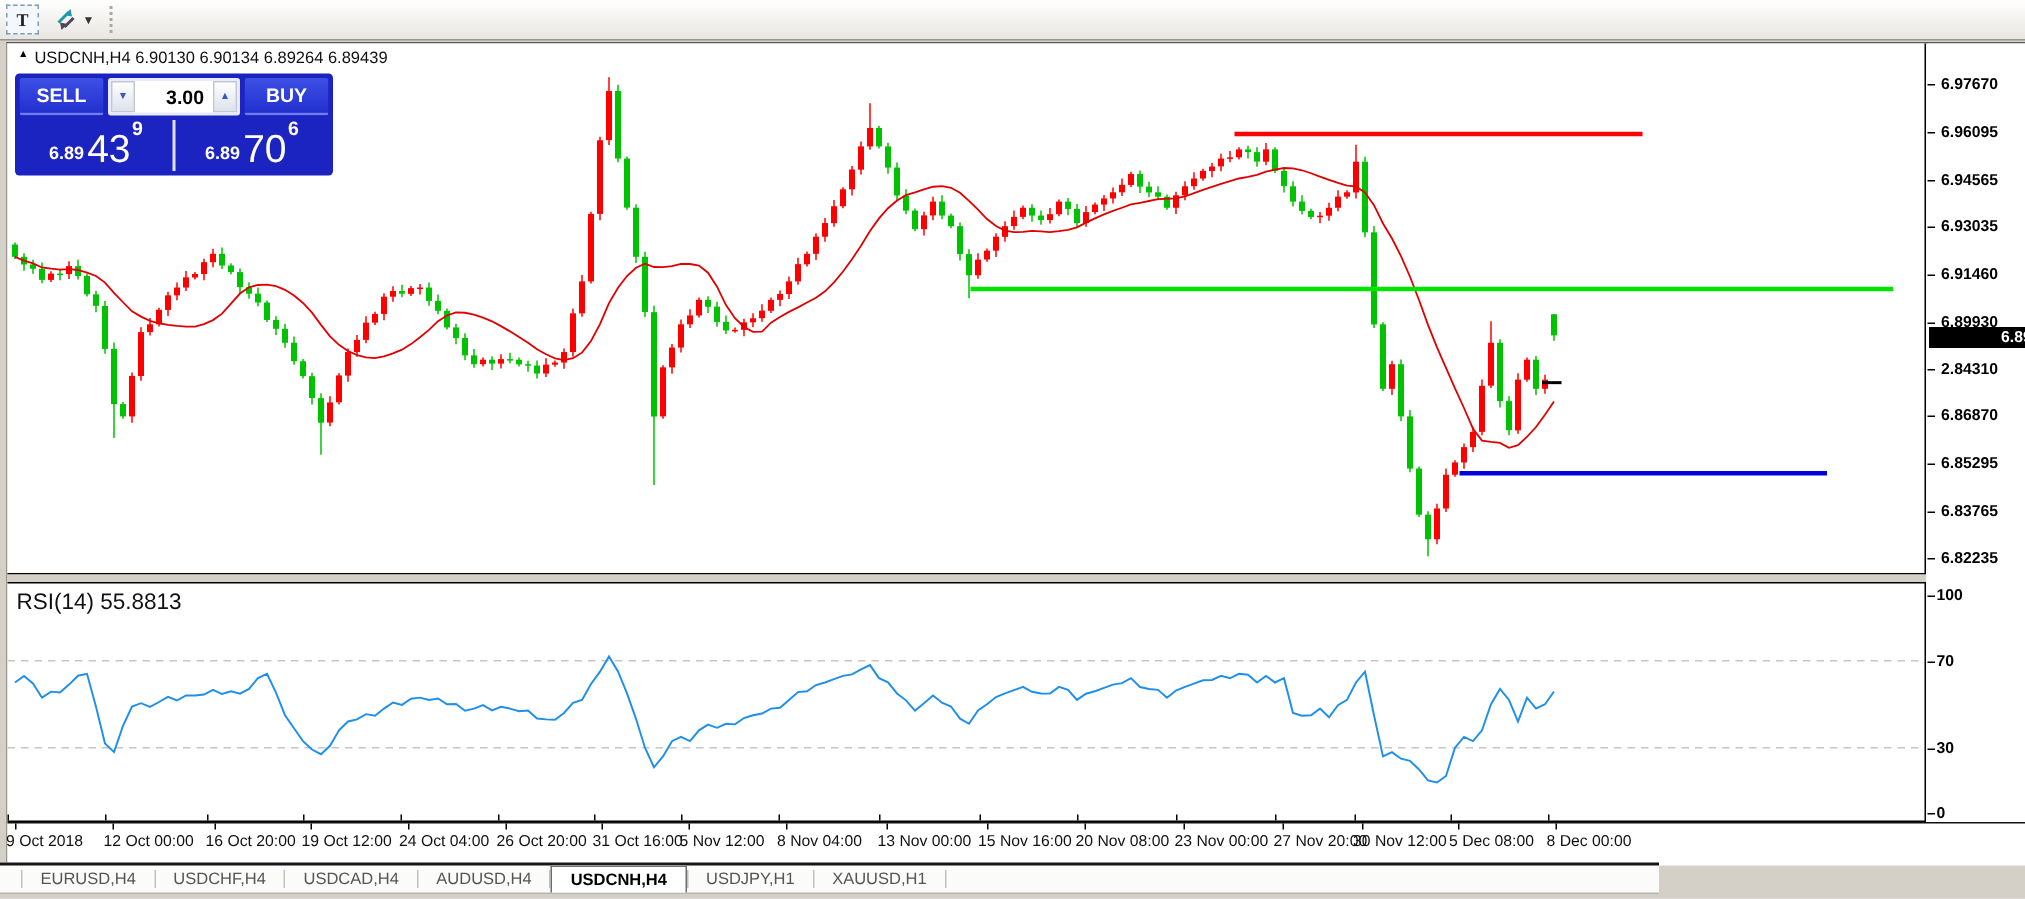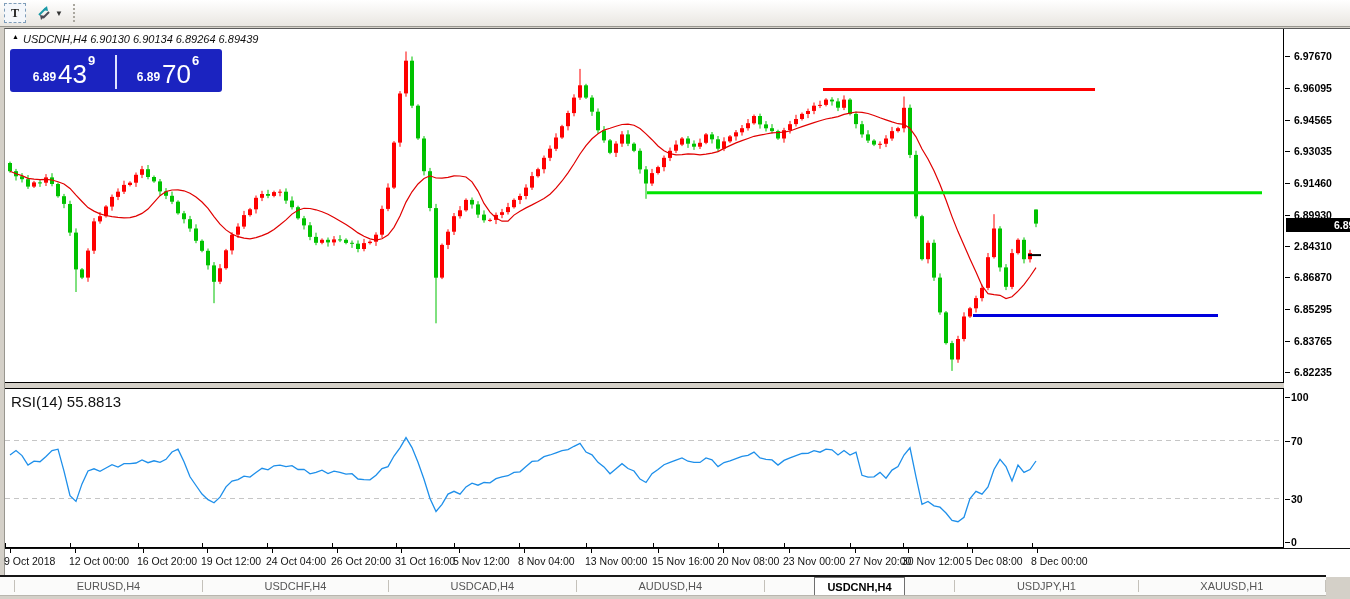--- a/index.html
+++ b/index.html
@@ -25,21 +25,21 @@
     border-top:1px solid #000;border-bottom:1px solid #000;border-right:1px solid #000;}
   #time-axis{position:absolute;left:0;top:519px;width:1346px;height:28px;background:#fff;border-top:1px solid #111;}
   .time-label{position:absolute;top:6px;font-size:10.5px;color:#111;white-space:nowrap;}
   .time-tick{position:absolute;top:0;width:1px;height:4px;background:#000;}
   #price-axis{position:absolute;left:1280px;top:0;width:66px;height:519px;background:#fff;}
   .p-tick{position:absolute;left:0;width:5px;height:1px;background:#000;}
   .p-label{position:absolute;left:9px;font-size:10.5px;font-weight:700;color:#000;white-space:nowrap;}
   .r-label{position:absolute;left:6px;font-size:10.5px;font-weight:700;color:#000;}
   #price-tag{position:absolute;left:1px;width:58px;background:#000;color:#fff;font-size:10.5px;font-weight:700;
     padding:1px 2px 1px 4px;line-height:12px;}
-  .pane-title{position:absolute;left:7px;top:4px;font-size:11px;color:#111;display:flex;align-items:flex-start;gap:4px;font-style:italic;}
+  .pane-title{position:absolute;left:7px;top:4px;font-size:11px;color:#111;display:flex;align-items:flex-start;gap:4px;}
   .tri{font-size:7px;color:#000;}
   .rsi-title{position:absolute;left:6px;top:4px;font-size:15px;color:#111;}
   .rsi-tick{position:absolute;bottom:0;width:1px;height:4px;background:#000;}
   
   #trade-panel{position:absolute;left:5px;top:20px;width:212px;background:#1b23c0;border-radius:3px;padding:3px;
     box-sizing:border-box;}
   .tp-row1{display:flex;height:25px;gap:3px;}
   .tp-btn{flex:0 0 56px;display:flex;align-items:center;justify-content:center;color:#fff;
     font-size:13px;font-weight:700;background:linear-gradient(#3d50e4,#2230cf);
     border-bottom:2px solid #6d7ef3;border-radius:2px;box-sizing:border-box;cursor:default;}
@@ -48,23 +48,23 @@
     background:linear-gradient(#fefefe,#dde1ec);border:1px solid #c2c7d2;box-sizing:border-box;}
   .spin-val{flex:1;display:flex;align-items:center;justify-content:flex-end;padding-right:6px;
     font-size:13px;font-weight:700;color:#000;}
   .tp-row2{display:flex;height:34px;margin-top:3px;}
   .price-cell{flex:1;display:flex;align-items:flex-end;justify-content:center;color:#fff;padding-bottom:1px;}
   .price-cell.left{border-right:2px solid #dfe3ff;}
   .p-small{font-size:12px;font-weight:700;margin-right:2px;margin-bottom:4px;}
   .p-big{font-size:26px;line-height:27px;font-weight:400;}
   .p-sup{font-size:13px;font-weight:700;margin-left:1px;align-self:flex-start;margin-top:-2px;}
   
-  #tab-strip{position:absolute;left:0;top:575px;width:1326px;height:21px;background:#fbfbfa;
+  #tab-strip{position:absolute;left:0;top:575px;width:1106px;height:21px;background:#fbfbfa;
     border-top:2px solid #161616;border-bottom:1px solid #b9b6af;display:flex;align-items:stretch;
-    font-size:11px;color:#555;box-sizing:border-box;justify-content:space-between;}
+    font-size:11px;color:#555;box-sizing:border-box;}
   .tab{display:flex;align-items:center;padding:0 12px;white-space:nowrap;cursor:default;}
   .tab.active{background:#fff;border:1px solid #6f6f6f;border-bottom:none;color:#000;font-weight:700;margin-top:0px;}
   .tab-sep{width:1px;background:#c4c1ba;margin:3px 0;}
   svg{display:block;}
 </style>
 </head>
 <body>
 
 <div class="toolbar">
   <div class="tool-btn t-btn">T</div>
@@ -442,20 +442,29 @@
           <line x1="968" x2="1213" y1="286.5" y2="286.5" stroke="#0000dd" stroke-width="3"></line>
           <line x1="1023" x2="1036" y1="226.1" y2="226.1" stroke="#000" stroke-width="2"></line>
         </g>
       </svg>
     <div class="pane-title">
       <span class="tri">▲</span>
       <span>USDCNH,H4 6.90130 6.90134 6.89264 6.89439</span>
     </div>
 
     <div id="trade-panel">
+      <div class="tp-row1">
+        <div class="tp-btn">SELL</div>
+        <div class="spin">
+          <div class="spin-btn">▼</div>
+          <div class="spin-val">3.00</div>
+          <div class="spin-btn">▲</div>
+        </div>
+        <div class="tp-btn">BUY</div>
+      </div>
       <div class="tp-row2">
         <div class="price-cell left">
           <span class="p-small">6.89</span>
           <span class="p-big">43</span>
           <span class="p-sup">9</span>
         </div>
         <div class="price-cell">
           <span class="p-small">6.89</span>
           <span class="p-big">70</span>
           <span class="p-sup">6</span>

